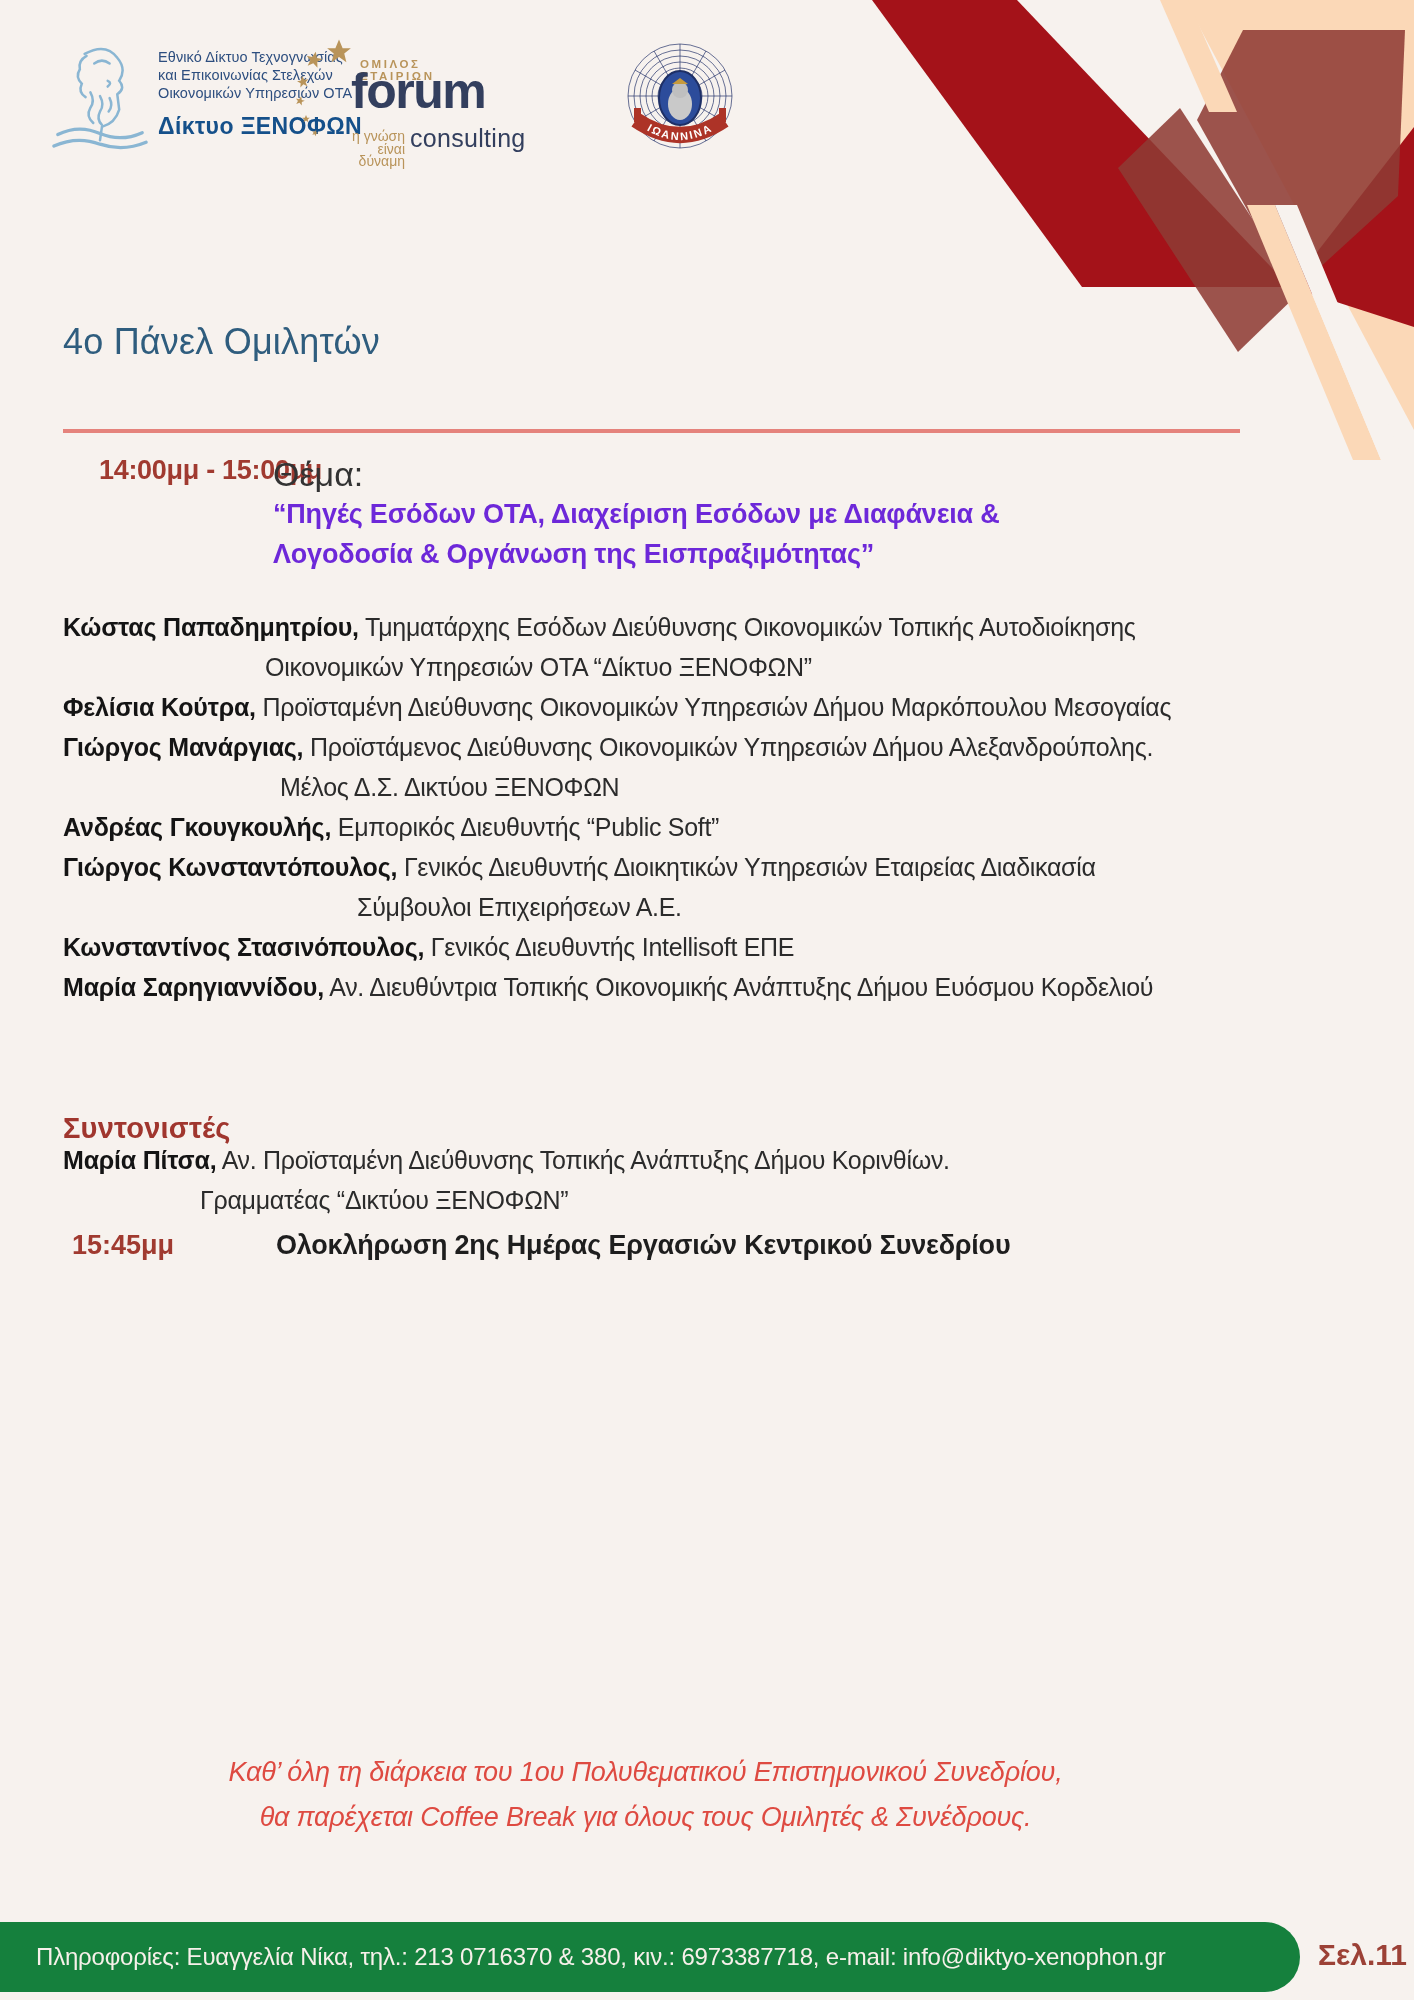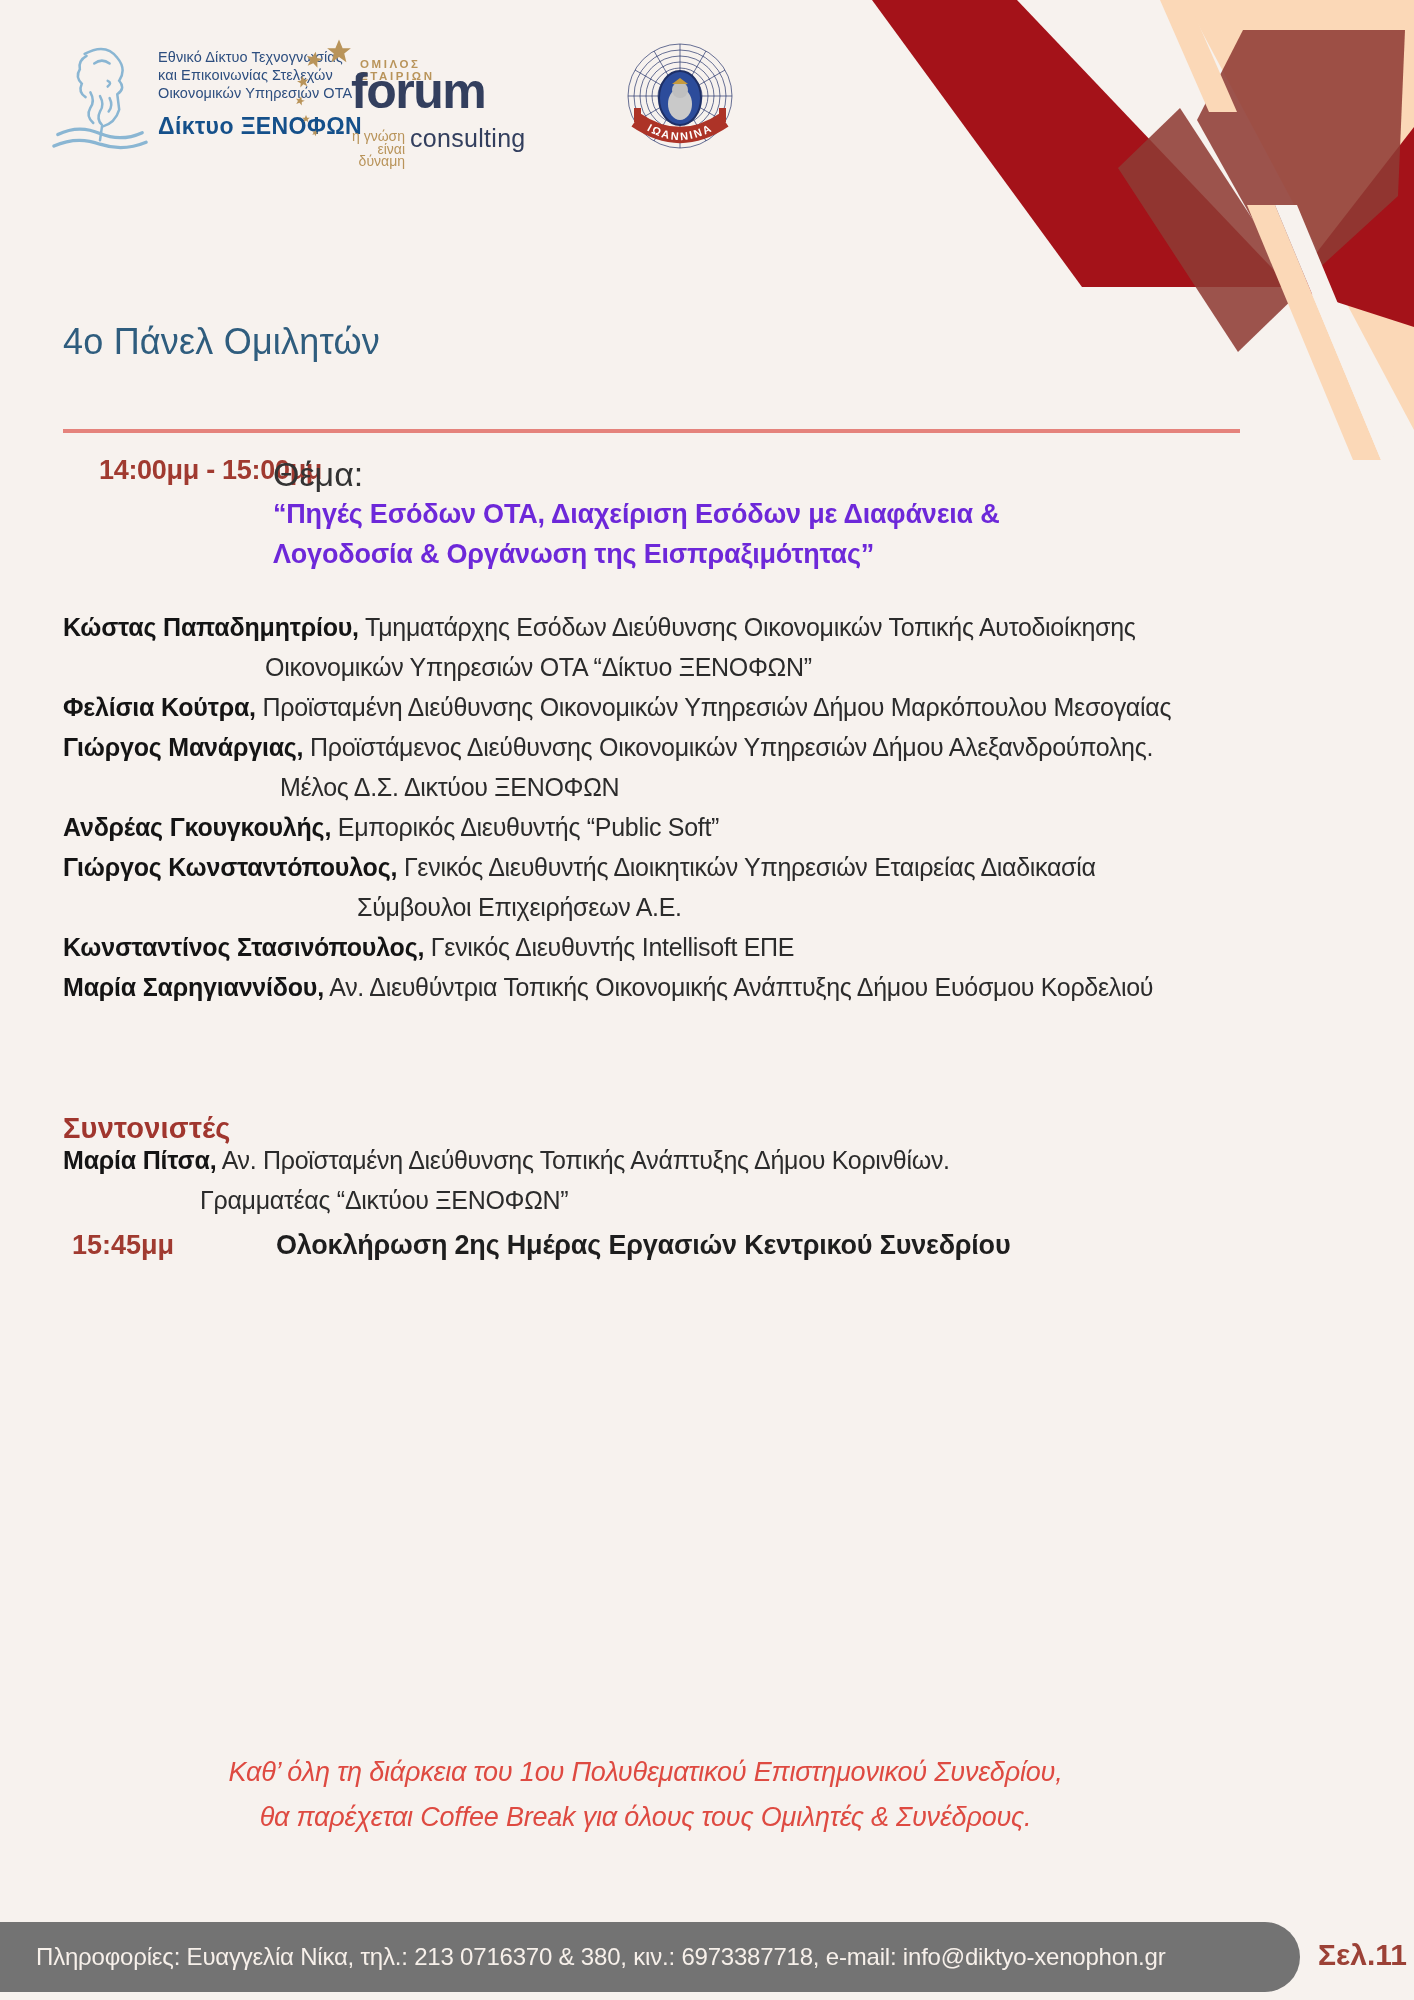--- a/index.html
+++ b/index.html
@@ -36,21 +36,21 @@
   .line strong{color:#141414; letter-spacing:-.2px;}
   .coord-heading{position:absolute; left:63px; top:1088px; font-size:29px; color:#A0362E; letter-spacing:.2px;}
   .coordinators{position:absolute; left:63px; top:1140px; width:1330px;}
   
   .closing{position:absolute; left:0; top:1230px; width:1123px; height:40px;}
   .closing-time{position:absolute; left:72px; top:0; font-size:27px; font-weight:bold; color:#A03A30;}
   .closing-title{position:absolute; left:276px; top:0; font-size:27px; font-weight:bold; color:#1E1E1E; letter-spacing:-.2px;}
   
   .notice{position:absolute; left:0; top:1750px; width:1291px; text-align:center; font-style:italic; font-size:27px; line-height:45px; color:#DE4A41; letter-spacing:-.2px;}
   
-  .footer-bar{position:absolute; left:0; top:1922px; width:1300px; height:70px; background:#737373; border-radius:0 35px 35px 0; display:flex; align-items:center;}
+  .footer-bar{position:absolute; left:0; top:1922px; width:1300px; height:70px; background:#15803d; border-radius:0 35px 35px 0; display:flex; align-items:center;}
   .footer-info{padding-left:36px; font-size:24px; color:#F7F0EA; letter-spacing:-.2px;}
   .page-num{position:absolute; left:1318px; top:1938px; font-size:30px; font-weight:bold; color:#9C4136;}
 </style>
 </head>
 <body>
 
 <div class="page">
 
   <svg class="deco" width="564" height="470" viewBox="850 0 564 470">
     <polygon points="1185,0 1414,0 1414,430" fill="#FBD8B7"></polygon>

